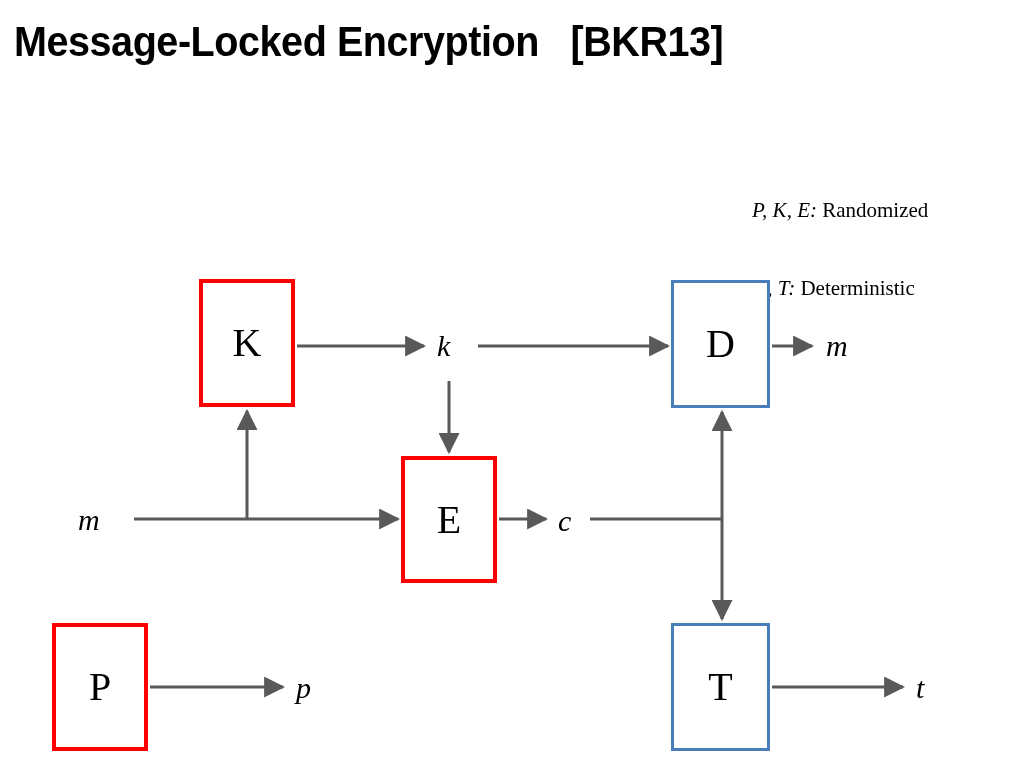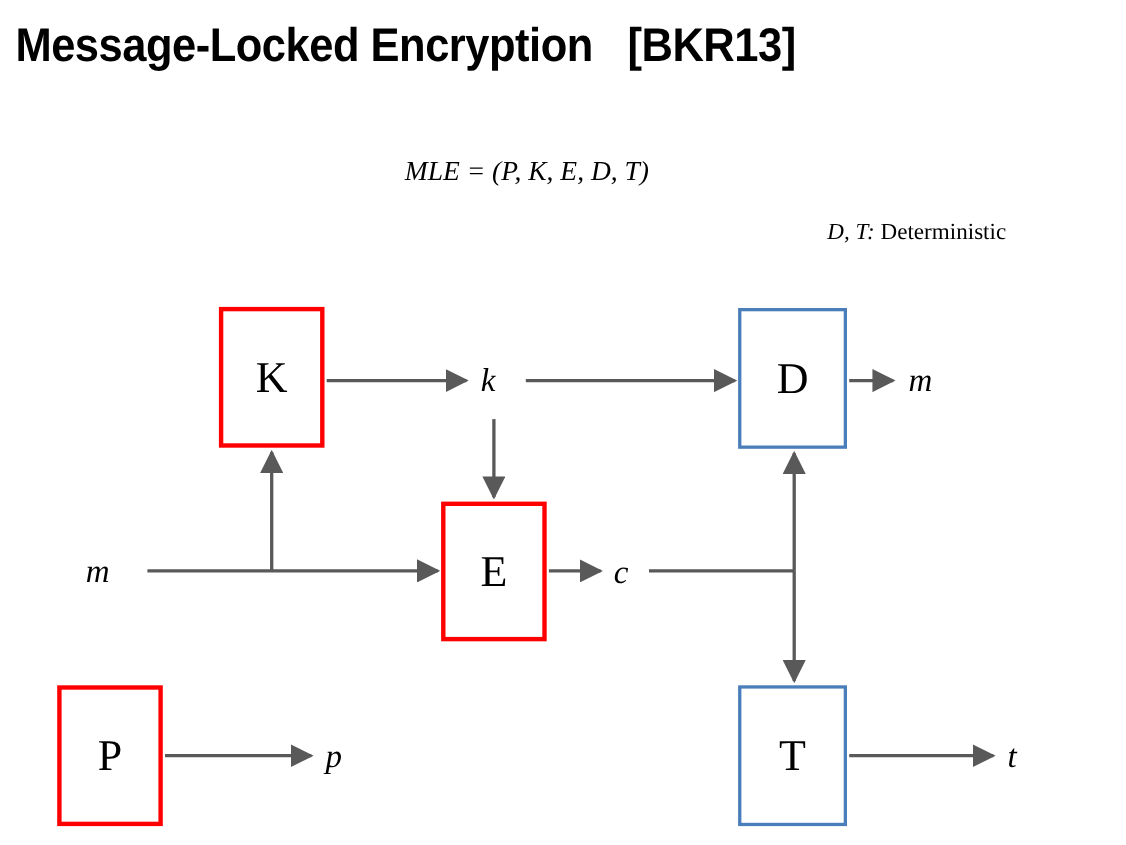--- a/index.html
+++ b/index.html
@@ -114,23 +114,23 @@
     pointer-events: none;
   }
 </style>
 </head>
 <body>
 
 <div id="slide">
 
   <div class="slide-title">Message-Locked Encryption   [BKR13]</div>
 
-  <div class="mle-formula">MLE = (P, K, E, D, T)</div>
 
   <div class="legend">
+    <div><span class="lab">P, K, E:</span><span> Randomized</span></div>
     <div><span class="lab">D, T:</span><span> Deterministic</span></div>
   </div>
 
   <svg id="wires" viewBox="0 0 1024 768">
     <defs>
       <marker id="arrow" viewBox="0 0 10 10" refX="9" refY="5" markerWidth="7" markerHeight="7" orient="auto-start-reverse">
         <path d="M 0 0 L 10 5 L 0 10 z" fill="#595959"></path>
       </marker>
     </defs>
     <g stroke="#595959" stroke-width="3" fill="none">

